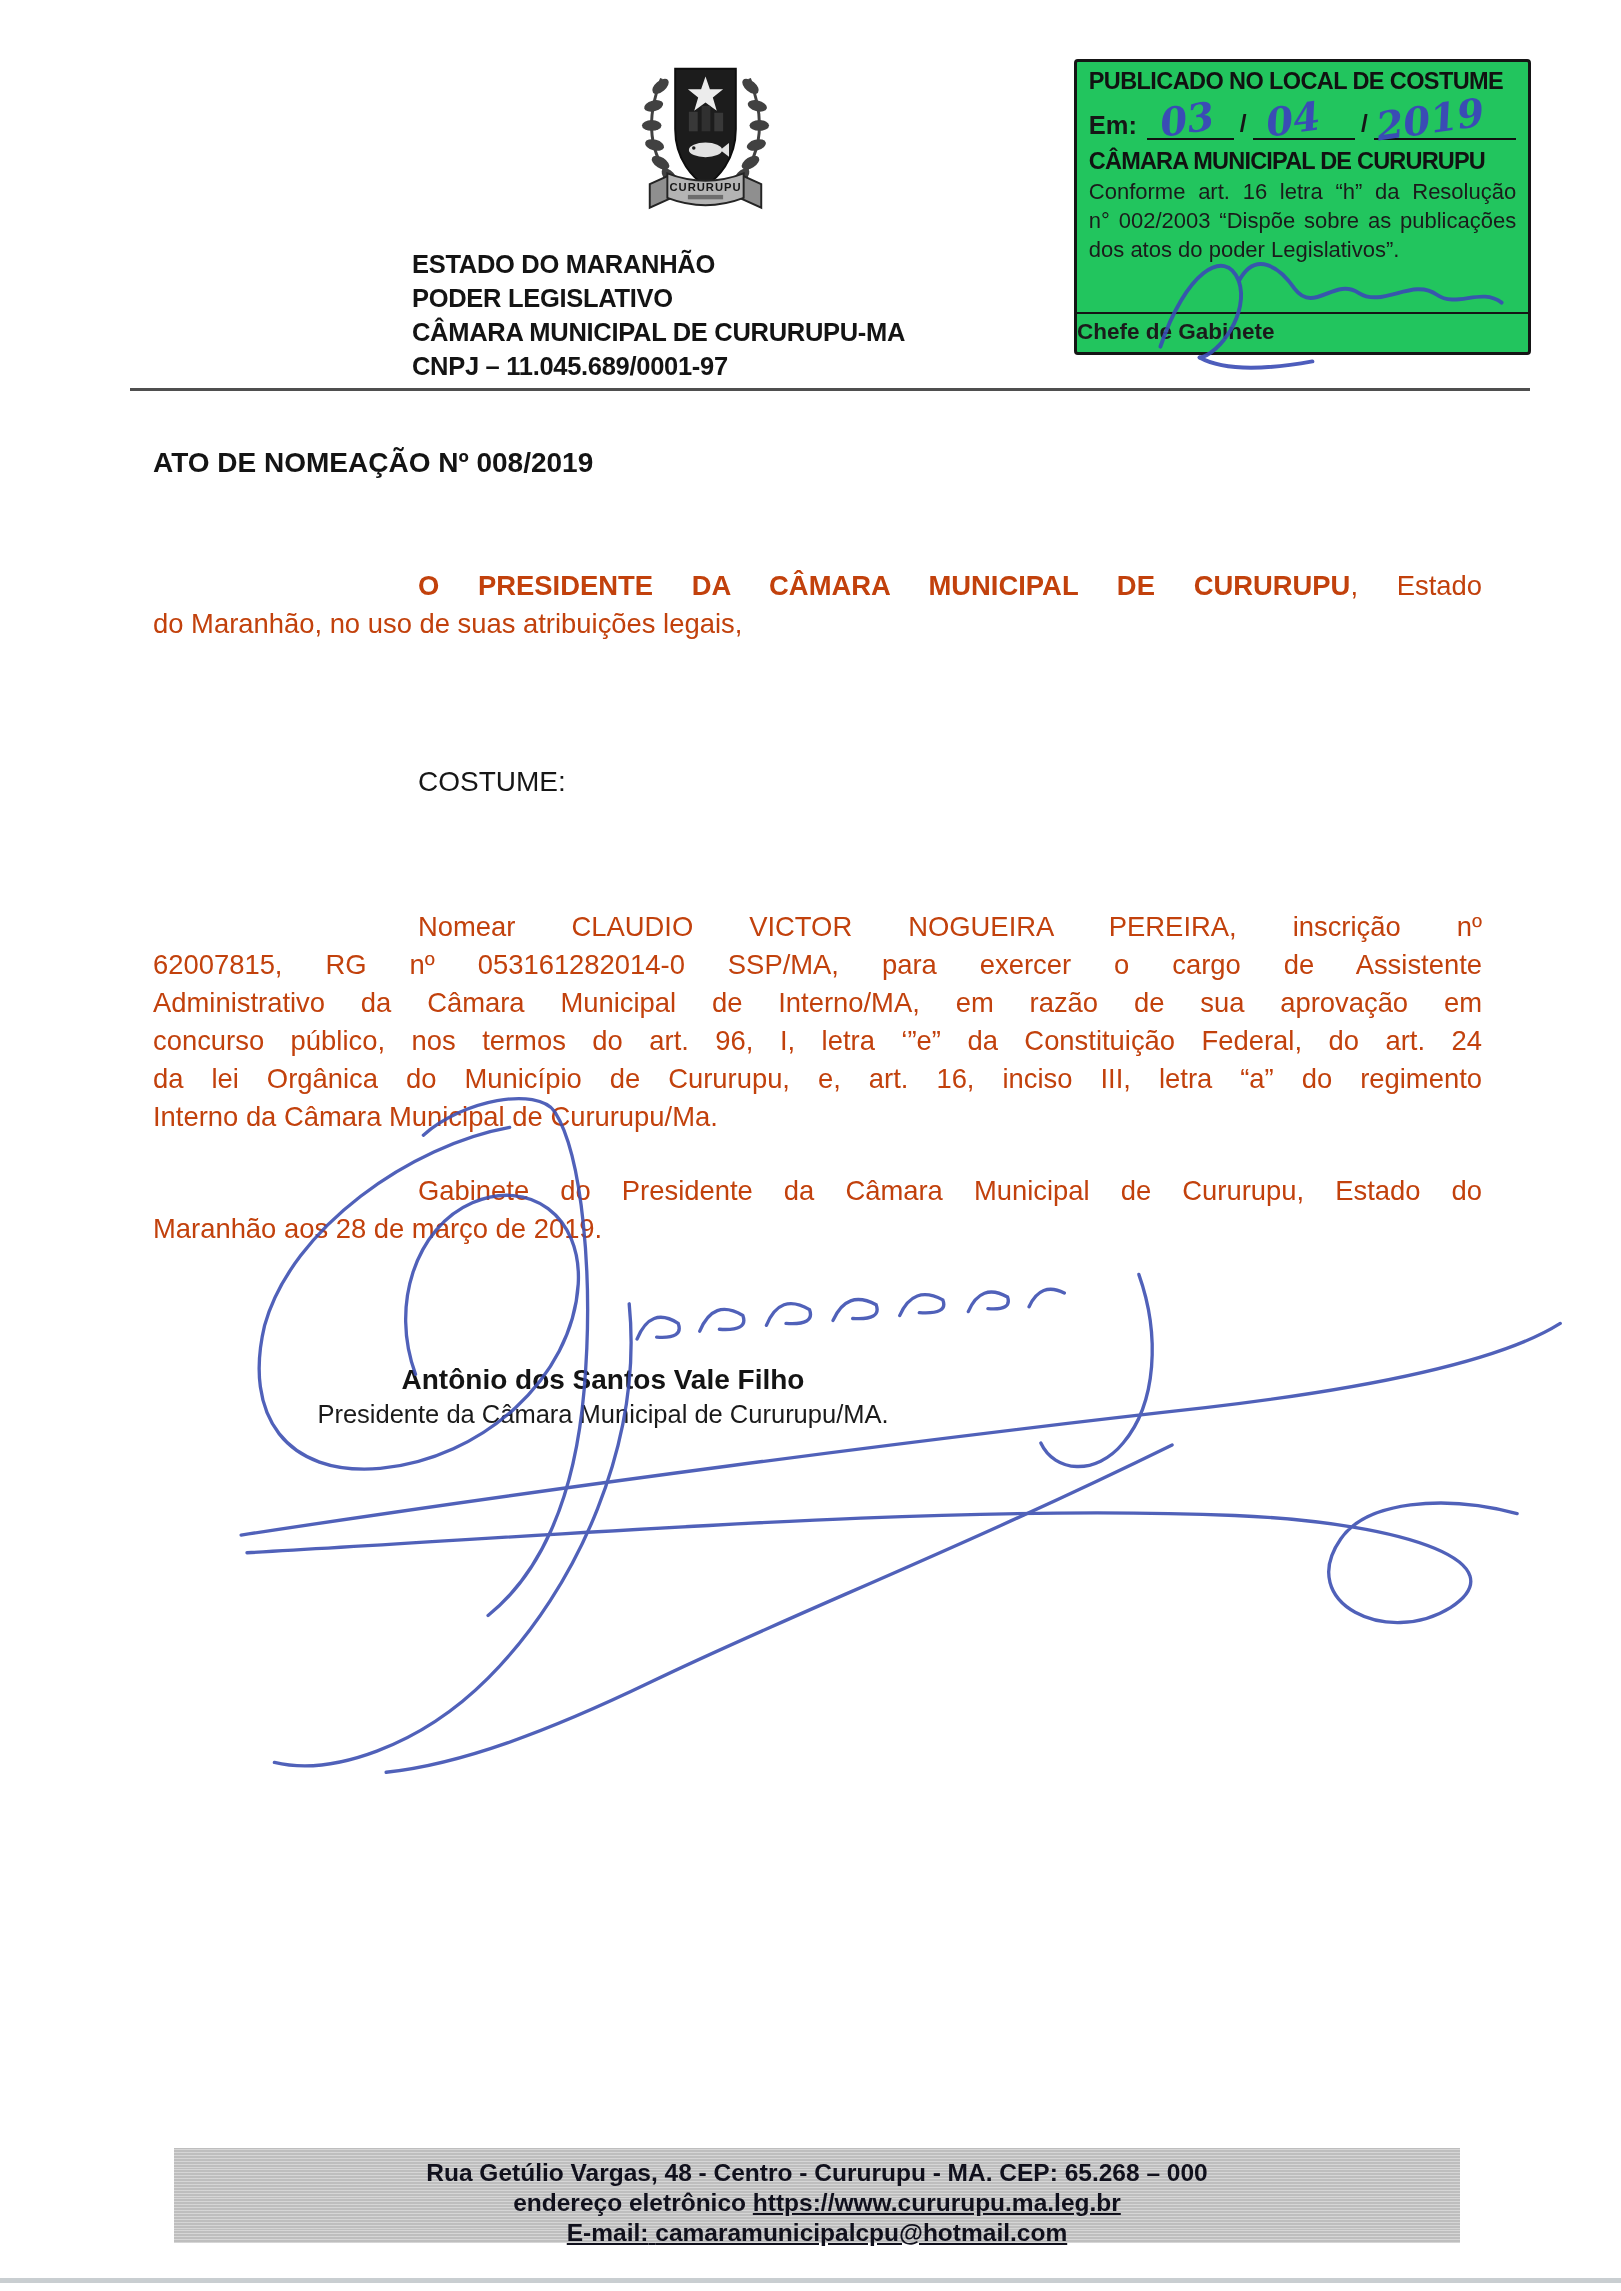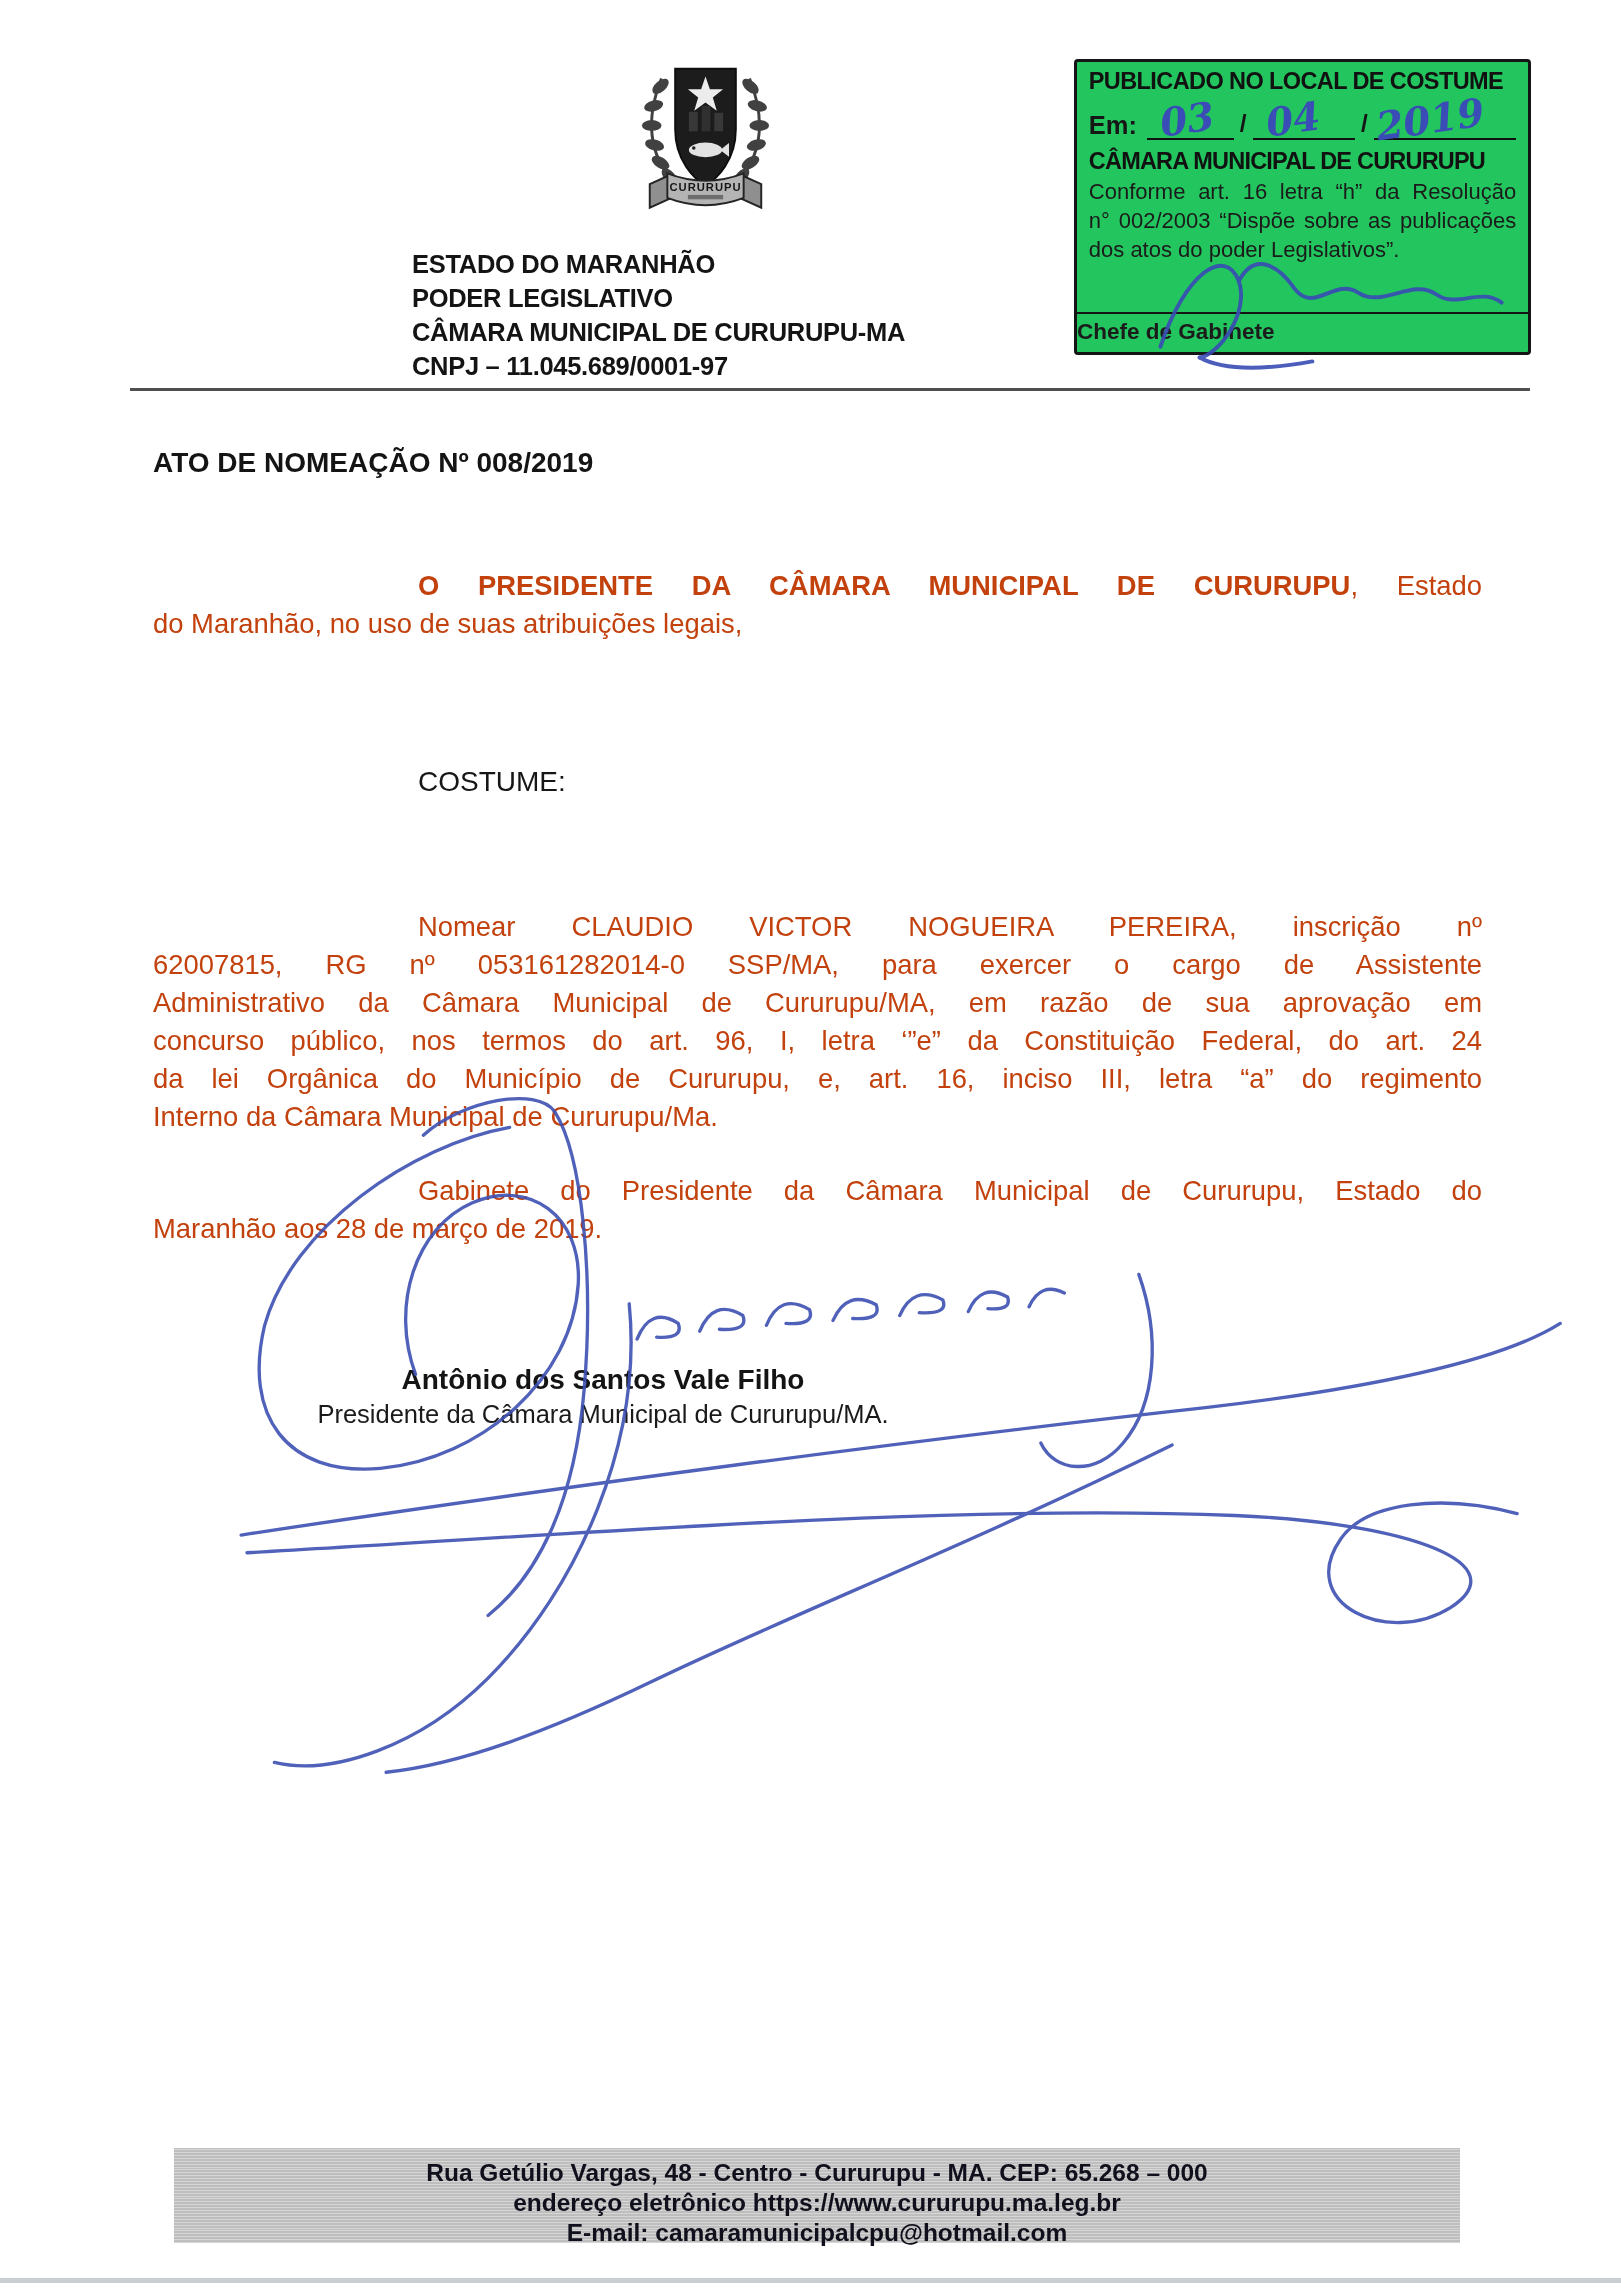--- a/index.html
+++ b/index.html
@@ -58,21 +58,21 @@
   .ink-overlay { left:0; top:0; width:1621px; height:2292px; z-index:5; pointer-events:none; }
 
   
   .footer {
     left:174px; top:2148px; width:1286px; height:95px; text-align:center; padding-top:10px;
     background:#c8c8c8;
     background-image:repeating-linear-gradient(0deg, rgba(255,255,255,.25) 0 1px, rgba(0,0,0,.05) 1px 2.9px);
     color:#10101c;
   }
   .f-line { font-weight:bold; font-size:24.5px; line-height:30px; }
-  .u { }
+  .u { text-decoration:underline; }
   .bottom-rule { left:0; top:2278px; width:1621px; height:4.9px; background:#c9ced1; }
 </style>
 </head>
 <body>
 
 <div class="page">
 
   <svg class="abs crest" width="147" height="178" viewBox="0 0 150 182">
     <path d="M30,22 C14,62 16,98 42,128" fill="none" stroke="#414141" stroke-width="3"></path>
     <g fill="#414141">
@@ -157,21 +157,21 @@
       <span class="b">O PRESIDENTE DA CÂMARA MUNICIPAL DE CURURUPU</span><span>, Estado</span>
     </div>
     <div>do Maranhão, no uso de suas atribuições legais,</div>
   </div>
 
   <div class="abs resolve">COSTUME:</div>
 
   <div class="abs para p2">
     <div class="jl indent">Nomear CLAUDIO VICTOR NOGUEIRA PEREIRA, inscrição nº</div>
     <div class="jl">62007815, RG nº 053161282014-0 SSP/MA, para exercer o cargo de Assistente</div>
-    <div class="jl">Administrativo da Câmara Municipal de Cururupu/MA, em razão de sua aprovação em</div>
+    <div class="jl">Administrativo da Câmara Municipal de Interno/MA, em razão de sua aprovação em</div>
     <div class="jl">concurso público, nos termos do art. 96, I, letra ‘”e” da Constituição Federal, do art. 24</div>
     <div class="jl">da lei Orgânica do Município de Cururupu, e, art. 16, inciso III, letra “a” do regimento</div>
     <div>Interno da Câmara Municipal de Cururupu/Ma.</div>
   </div>
 
   <div class="abs para p3">
     <div class="jl indent">Gabinete do Presidente da Câmara Municipal de Cururupu, Estado do</div>
     <div>Maranhão aos 28 de março de 2019.</div>
   </div>
 

